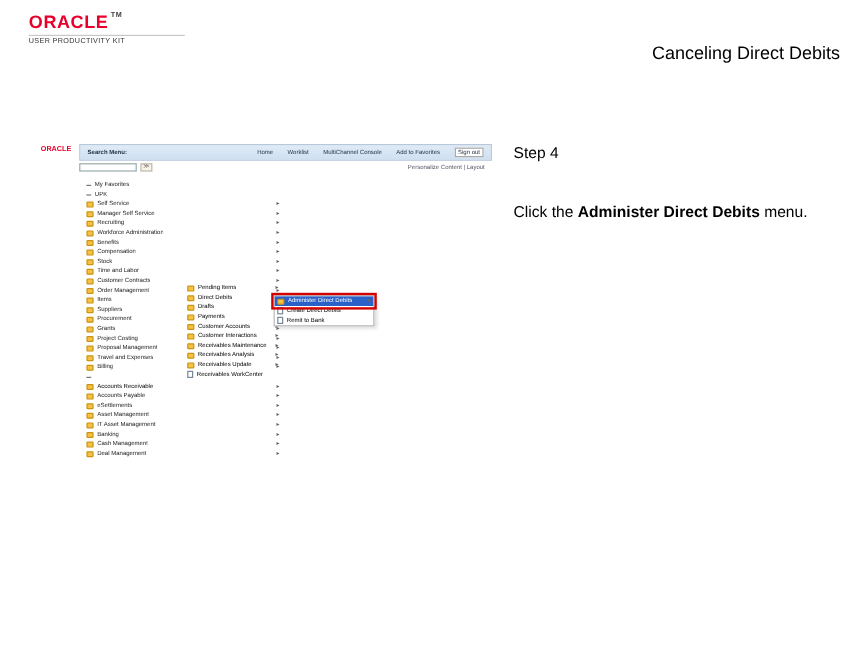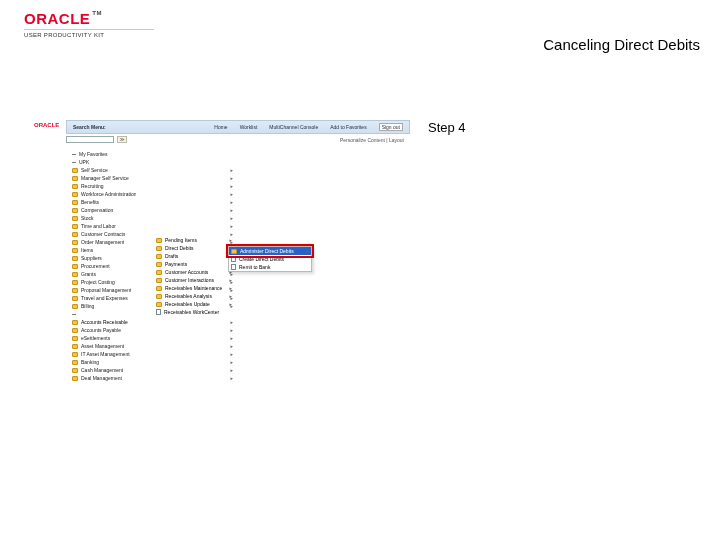--- a/index.html
+++ b/index.html
@@ -409,14 +409,17 @@
           <span class="page-icon"></span>
           <span>Remit to Bank</span>
         </div>
       </div>
 
     <div class="submenu-outline"></div>
   </div>
 
   <div class="instruction-panel">
     <div class="step">Step 4</div>
+    <div class="bodytext">
+      <span>Click the </span><b>Administer Direct Debits</b><span> menu.</span>
+    </div>
   </div>
 </div>
 
 </body></html>

